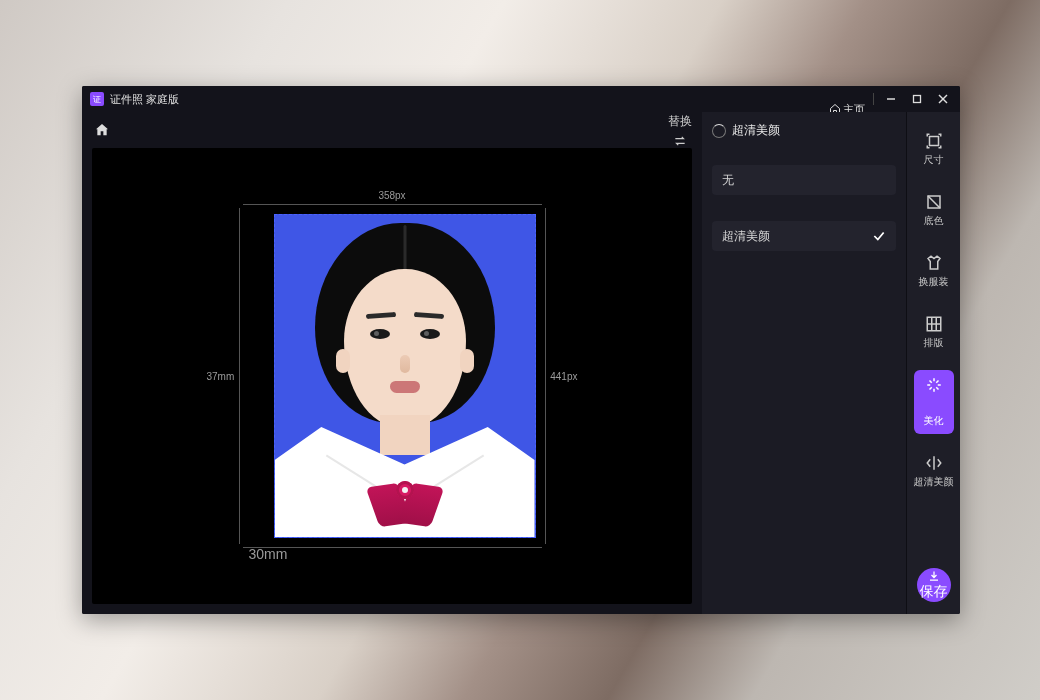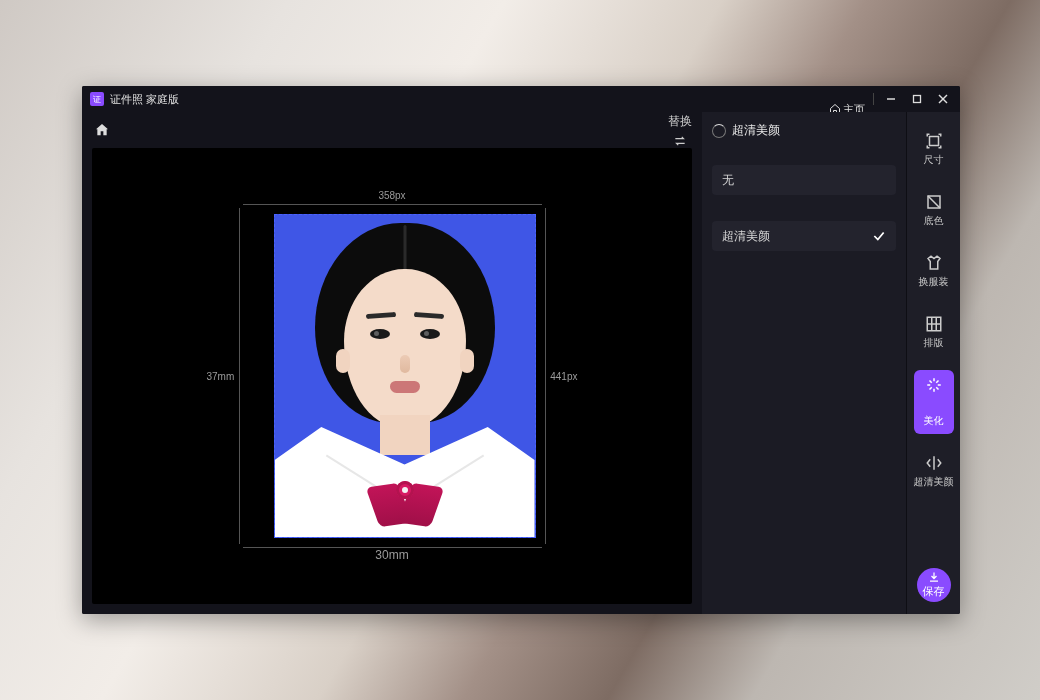--- a/index.html
+++ b/index.html
@@ -62,21 +62,21 @@
 
   .canvas-wrap {
     flex: 1; margin: 0 10px 10px 10px; background: #000; border-radius: 2px;
     display: flex; align-items: center; justify-content: center; position: relative;
   }
   .photo-frame {
     position: relative;
     padding-left: 25px;
   }
   .dims-top { position:absolute; left:0; right:0; top:-24px; text-align:center; color:#9a9a9a; font-size:10px; }
-  .dims-bottom { position:absolute; left:0; right:0; bottom:-24px; text-align:center; color:#9a9a9a; font-size:12px; }
+  .dims-bottom { position:absolute; left:0; right:0; bottom:-24px; color:#9a9a9a; font-size:14px; }
   .dims-left { position:absolute; top:50%; left:-42px; transform:translateY(-50%); color:#9a9a9a; font-size:10px; }
   .dims-right { position:absolute; top:50%; right:-42px; transform:translateY(-50%); color:#9a9a9a; font-size:10px; }
   .ruler-h { position:absolute; height:1px; background:#555; }
   .ruler-h.top { top:-10px; left:-6px; right:-6px; }
   .ruler-h.bottom { bottom:-10px; left:-6px; right:-6px; }
   .ruler-v { position:absolute; width:1px; background:#555; }
   .ruler-v.left { left:-10px; top:-6px; bottom:-6px; }
   .ruler-v.right { right:-10px; top:-6px; bottom:-6px; }
 
   .photo {
@@ -163,21 +163,21 @@
   }
   .rail-item {
     width: 40px; display:flex; flex-direction:column; align-items:center; gap:3px;
     color:#c7c7c7; font-size:10px; cursor:pointer; padding:6px 0; border-radius:6px;
   }
   .rail-item.active { background:#8a4bff; color:#fff;gap:20px; }
   .rail-spacer { flex:1; }
   .save-btn {
     width:34px;height:34px;border-radius:50%;background:#8a4bff;color:#fff;
     display:flex;flex-direction:column;align-items:center;justify-content:center;
-    font-size:11px; cursor:pointer; margin-bottom:12px; gap:1px;
+    font-size:14px; cursor:pointer; margin-bottom:12px; gap:1px;
   }
   svg { display:block; }
 </style>
 </head>
 <body>
 
 <div class="window">
 
   <div class="titlebar">
     <span class="app-icon">证</span>

